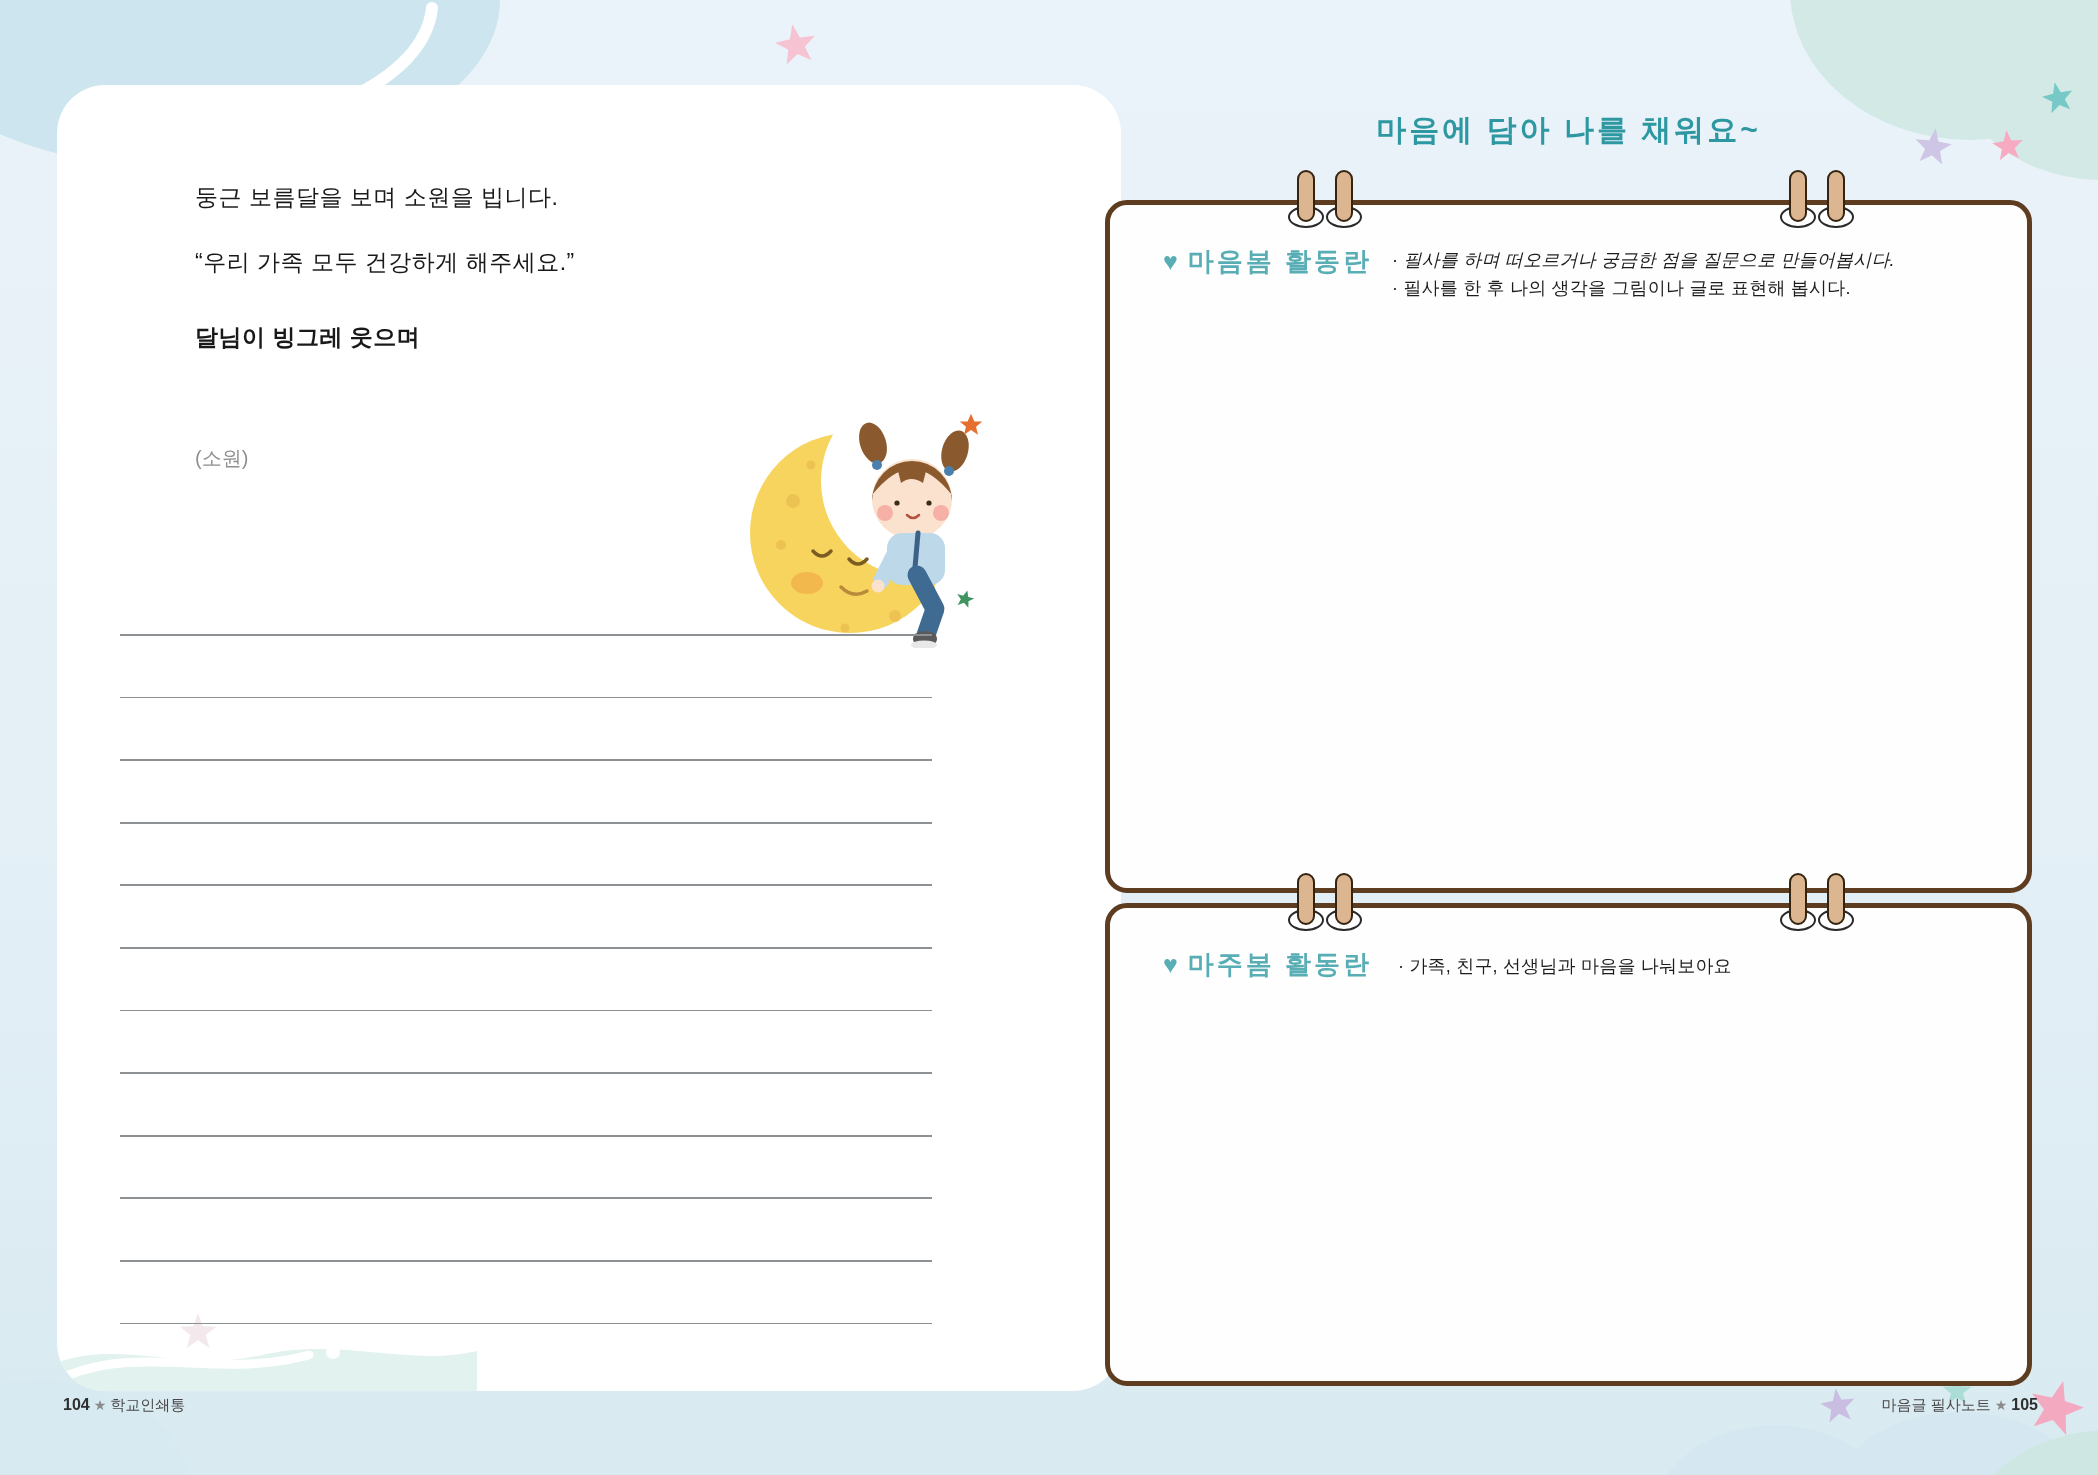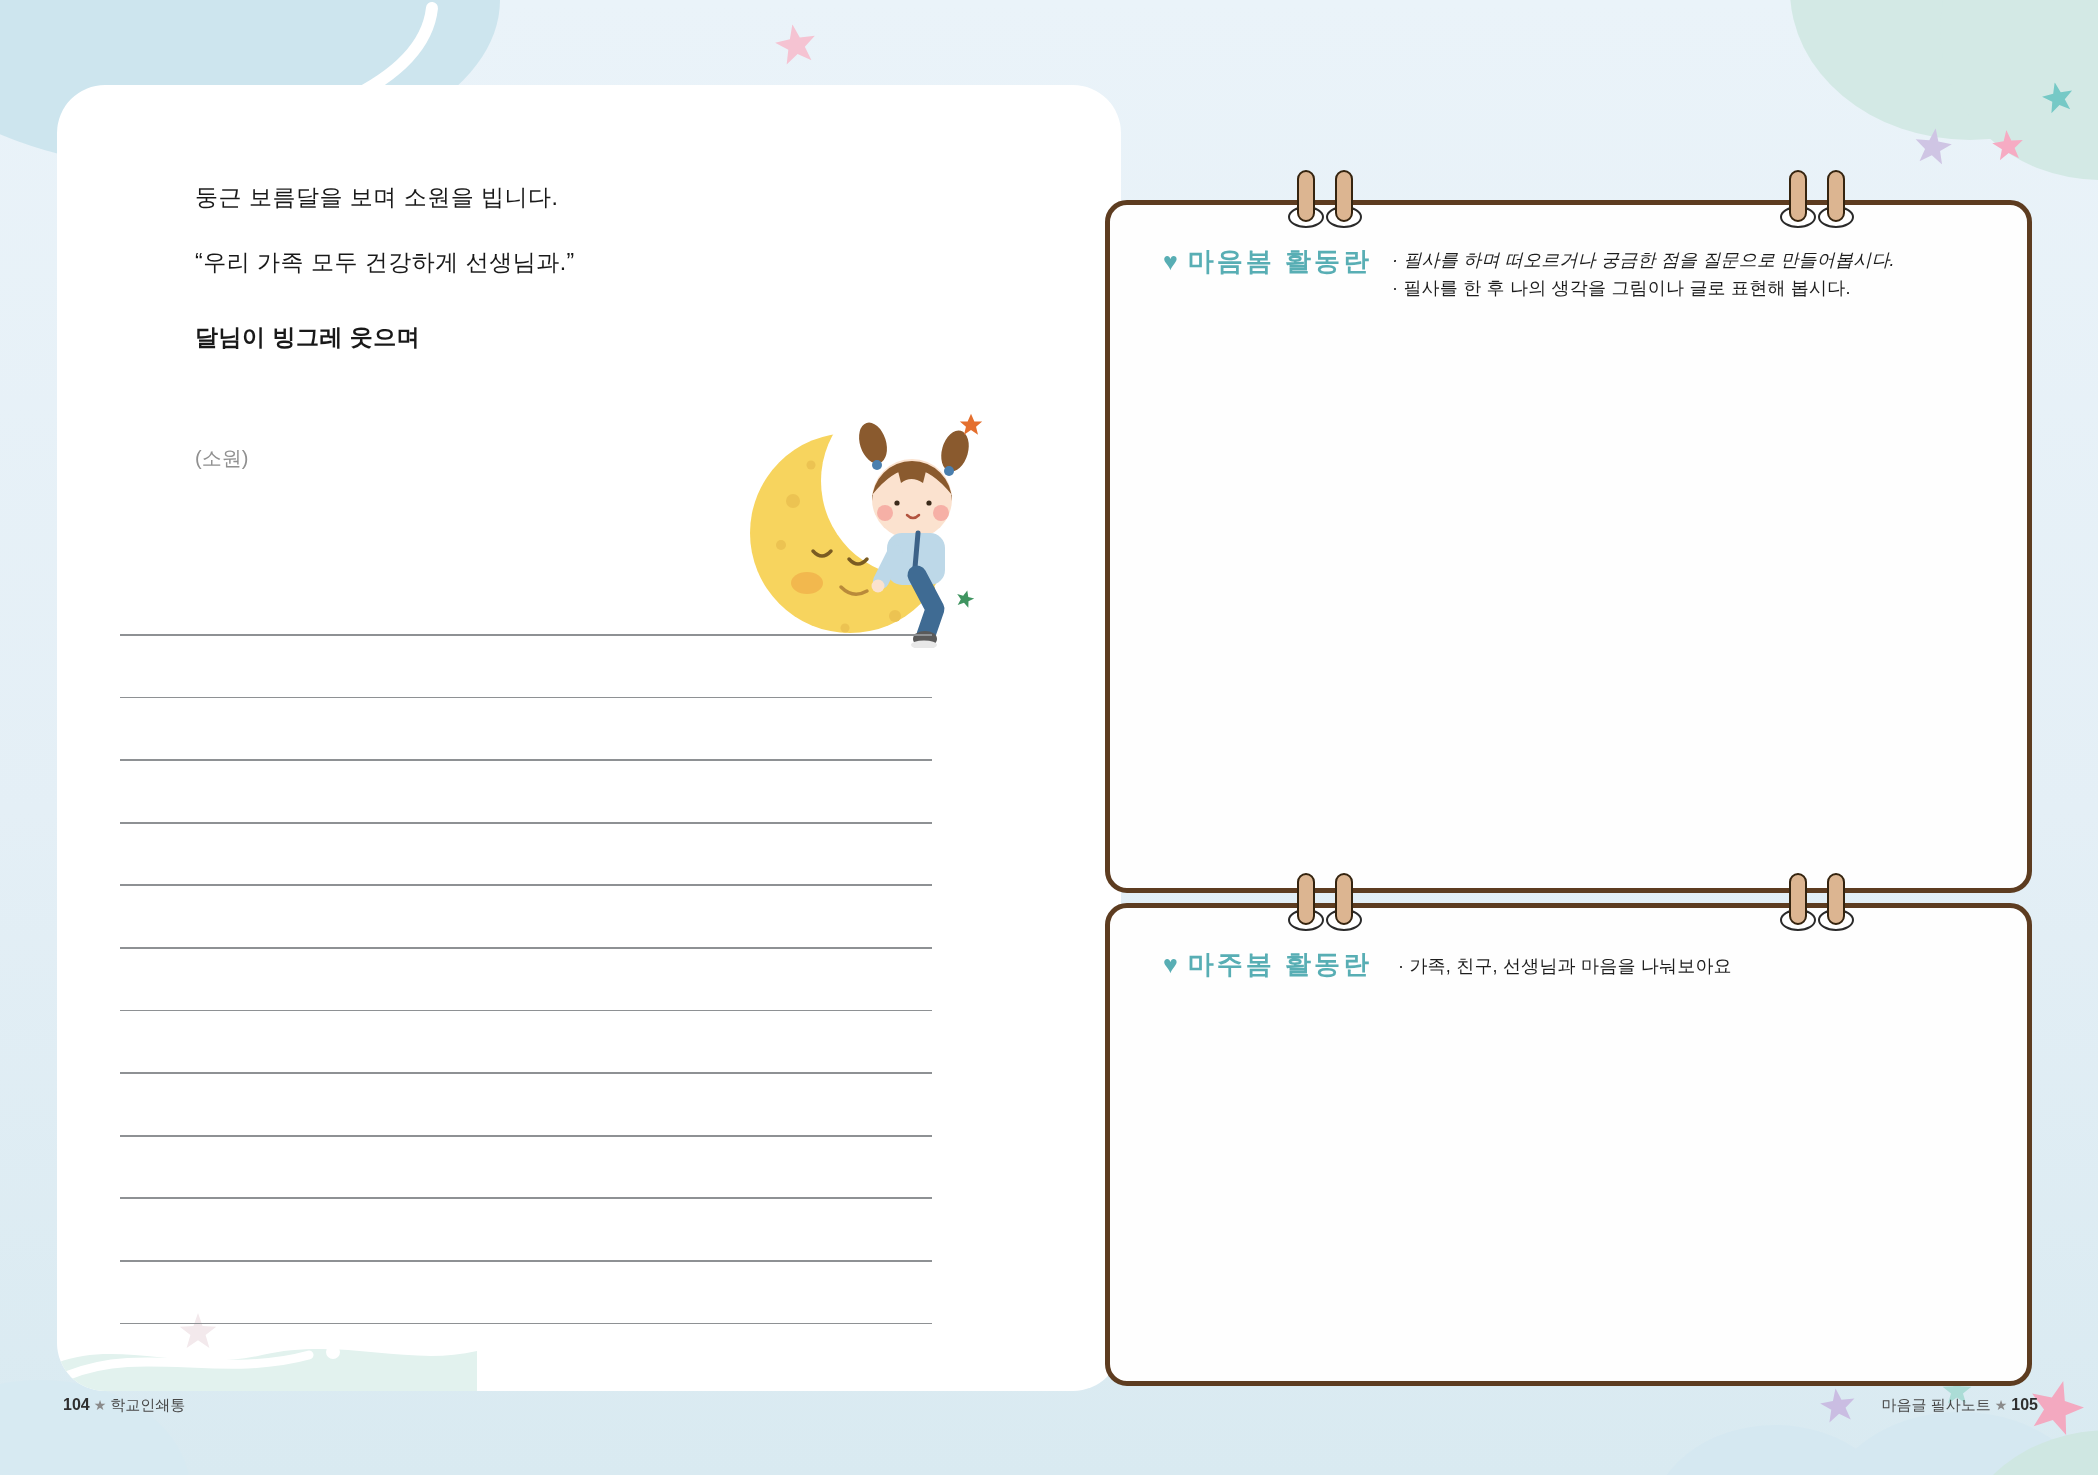--- a/index.html
+++ b/index.html
@@ -73,21 +73,21 @@
   <div class="star" style="left:60px; top:1243px; width:32px; height:32px; background:#f3bfcf; transform:rotate(10deg);"></div>
   <div class="star" style="left:716px; top:534px; width:17px; height:17px; background:#d9534f; transform:rotate(12deg);"></div>
   <div class="star" style="left:1942px; top:1376px; width:30px; height:30px; background:#abdcd6;"></div>
   <div class="star" style="left:1820px; top:1388px; width:36px; height:36px; background:#cabde2; transform:rotate(-8deg);"></div>
   <div class="star" style="left:2028px; top:1380px; width:56px; height:56px; background:#f3a9c0; transform:rotate(15deg);"></div>
 
   <div class="card">
     <div class="star" style="left:122px; top:1228px; width:38px; height:38px; background:#f3e9ec;"></div>
 
     <div class="poem-line" style="top:97px;">둥근 보름달을 보며 소원을 빕니다.</div>
-    <div class="poem-line" style="top:162px;">“우리 가족 모두 건강하게 선생님과.”</div>
+    <div class="poem-line" style="top:162px;">“우리 가족 모두 건강하게 해주세요.”</div>
     <div class="poem-line" style="top:237px;font-weight:bold;">달님이 빙그레 웃으며</div>
     <div class="attribution" style="top:360px;">(소원)</div>
 
     <svg class="moon-illustration" width="240" height="245" viewBox="0 0 240 245">
 
       <circle cx="105" cy="130" r="100" fill="#f7d45e"></circle>
       <circle cx="172" cy="78" r="96" fill="#ffffff"></circle>
 
       <circle cx="48" cy="98" r="7" fill="#ecc352"></circle>
       <circle cx="66" cy="62" r="4.5" fill="#ecc352"></circle>
@@ -131,20 +131,21 @@
 
     <div class="rule-lines"></div>
 
     <svg class="card-wave" width="420" height="70" viewBox="0 0 420 70">
       <path d="M0,70 L0,42 C60,18 130,52 205,34 C285,16 352,46 420,30 L420,70 Z" fill="#e2f2ee"></path>
       <path d="M12,54 C85,24 165,58 252,34" stroke="#ffffff" stroke-width="9" fill="none" stroke-linecap="round"></path>
       <circle cx="276" cy="31" r="7" fill="#ffffff"></circle>
     </svg>
   </div>
 
+  <div class="spread-title">마음에 담아 나를 채워요~</div>
 
   <div class="activity-box box1"></div>
 
   <div class="ring-oval" style="left:1288px; top:206px;"></div>
   <div class="ring-oval" style="left:1326px; top:206px;"></div>
   <div class="ring-oval" style="left:1780px; top:206px;"></div>
   <div class="ring-oval" style="left:1818px; top:206px;"></div>
   <div class="ring-peg" style="left:1297px; top:170px;"></div>
   <div class="ring-peg" style="left:1335px; top:170px;"></div>
   <div class="ring-peg" style="left:1789px; top:170px;"></div>

